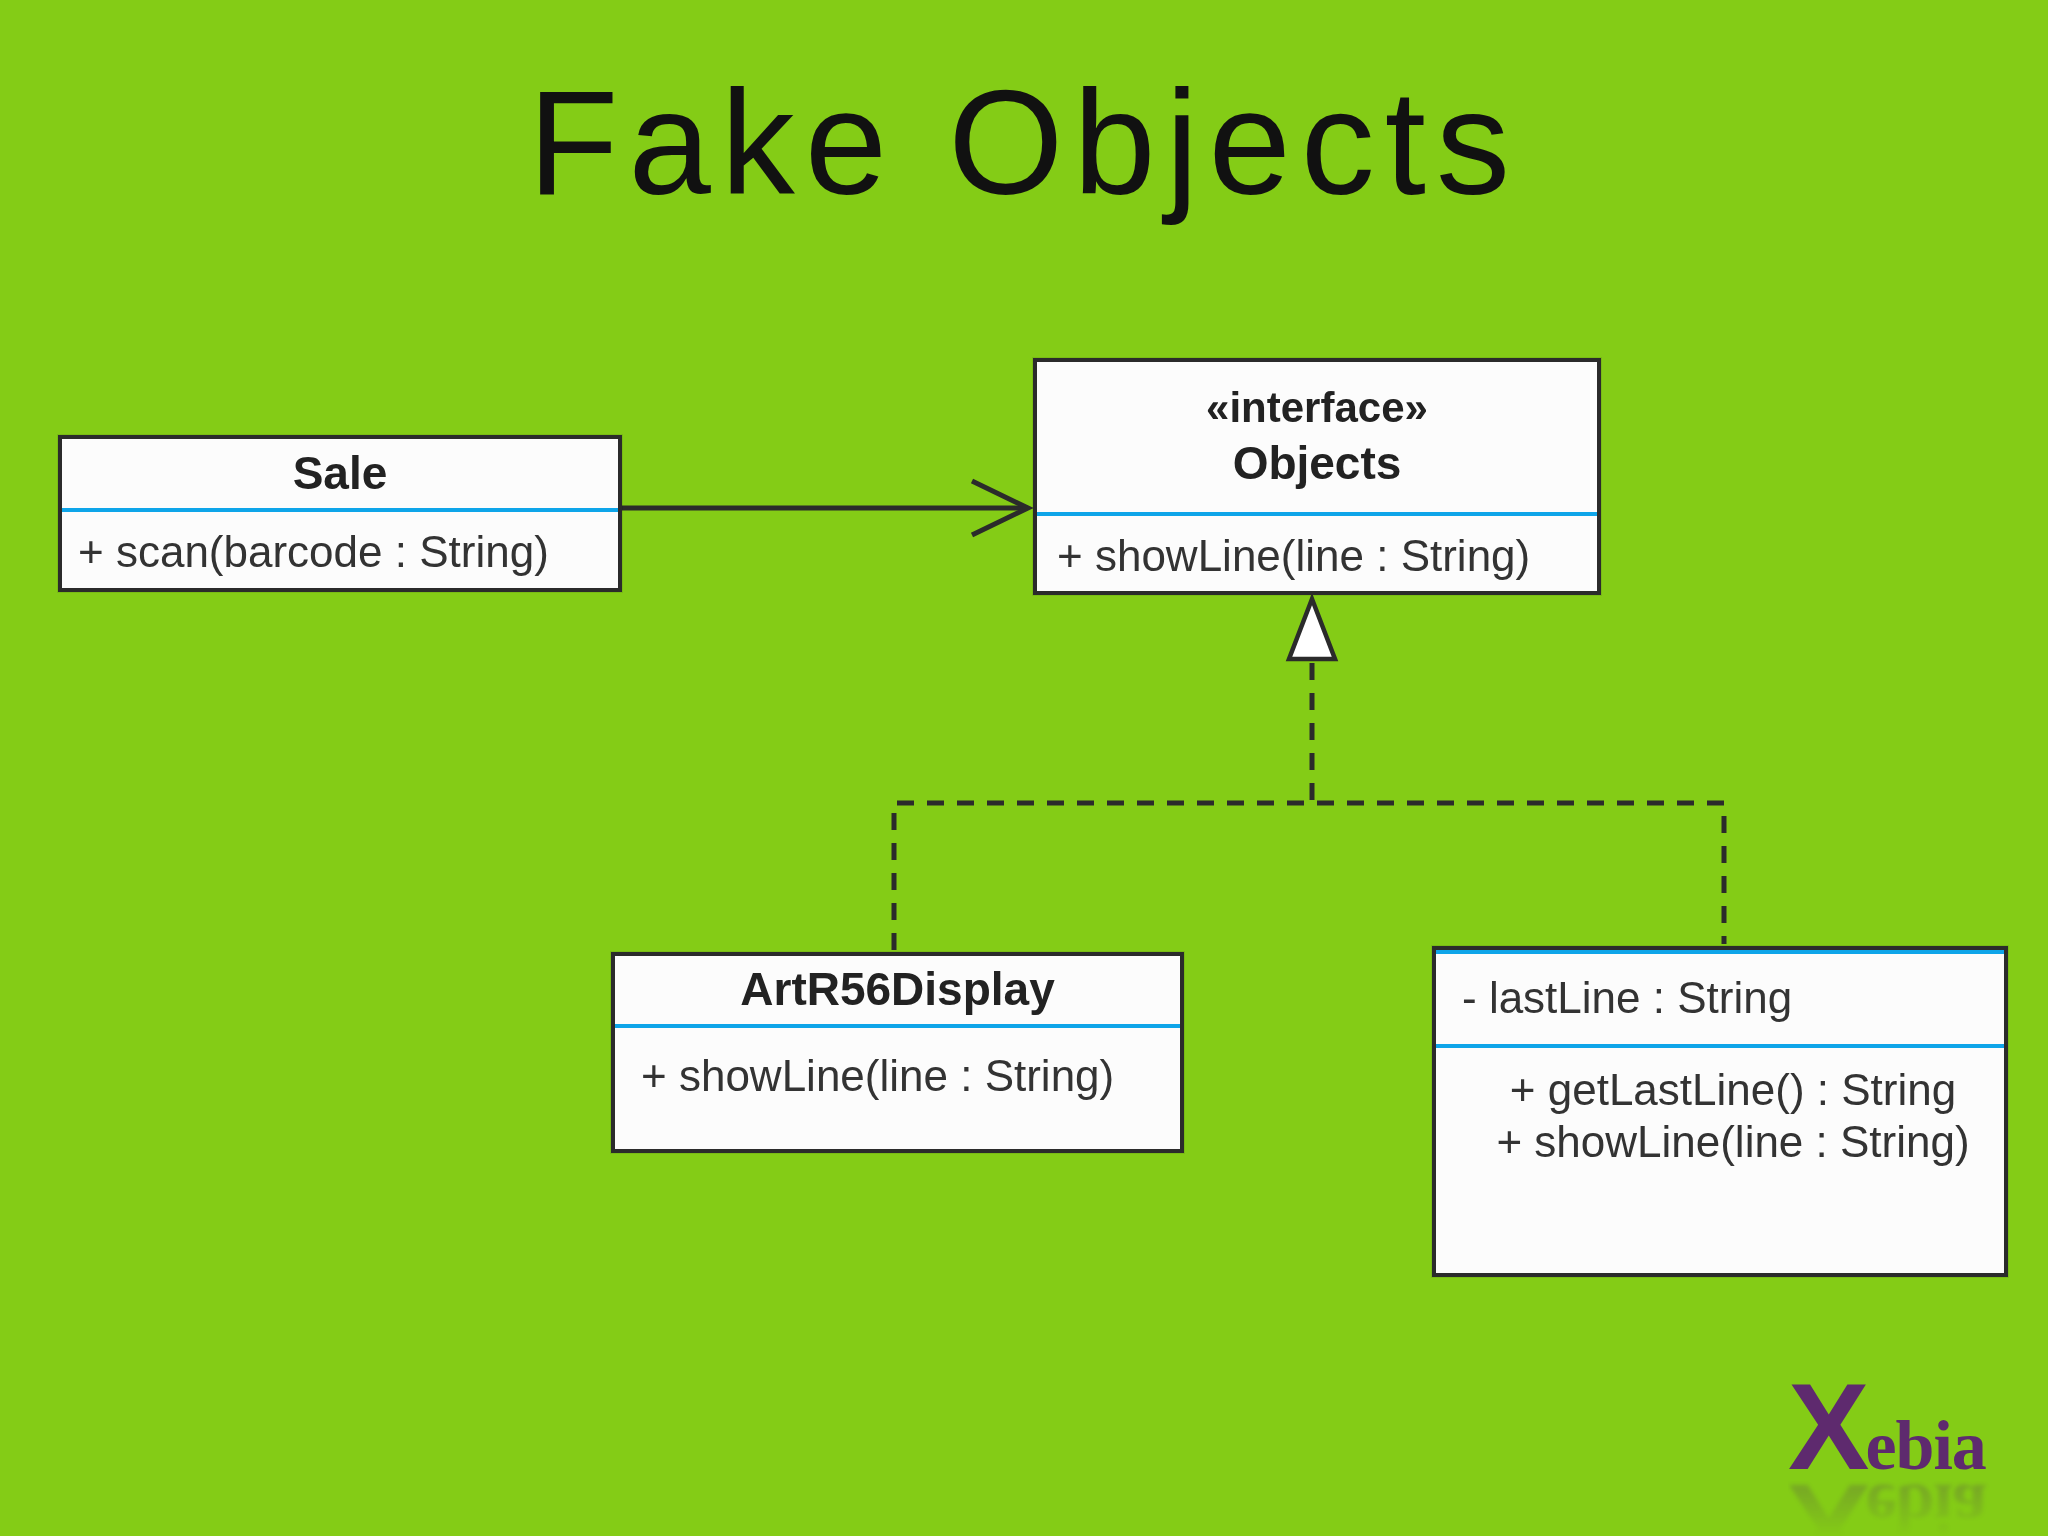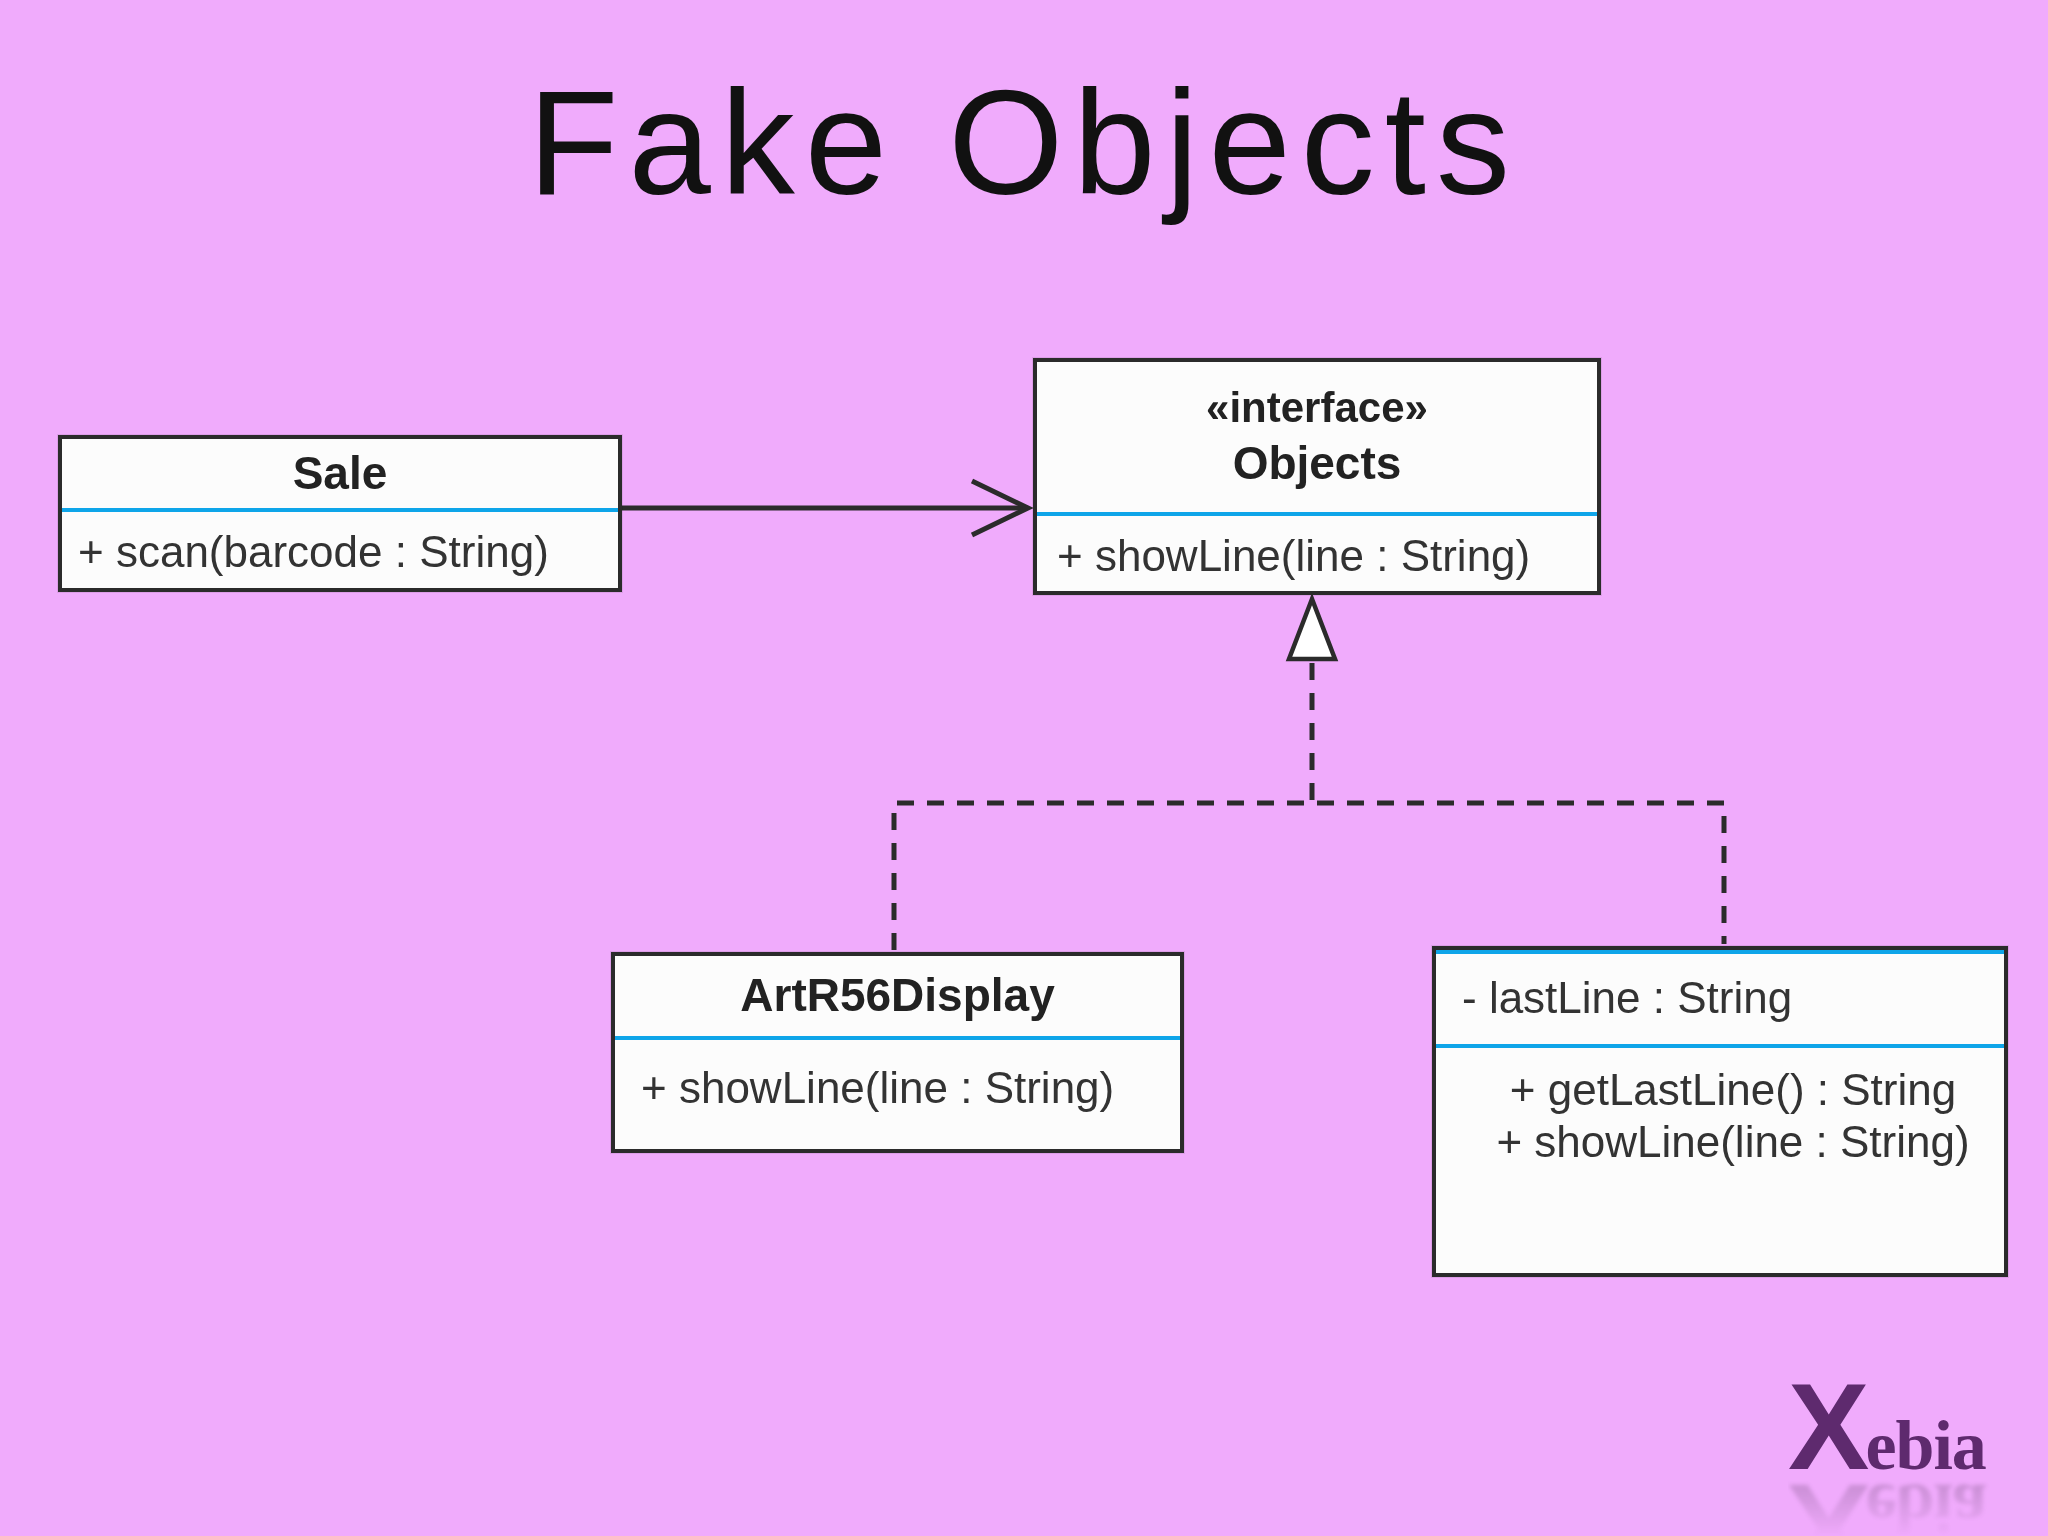--- a/index.html
+++ b/index.html
@@ -1,20 +1,20 @@
 <!DOCTYPE html>
 <html style="--logo-color: #5e2a6e;"><head>
 <meta charset="utf-8">
 <style>
   html, body { margin: 0; padding: 0; background: #ffffff; }
   #canvas {
     position: relative;
     width: 2048px;
     height: 1536px;
-    background: #f0abfc;
+    background: #84cc16;
     overflow: hidden;
     font-family: "Liberation Sans", sans-serif;
     color: #2b2b2b;
   }
 
   .slide-title {
     position: absolute;
     left: 0; top: 58px;
     width: 100%;
     text-align: center;
@@ -56,21 +56,21 @@
   
   #box-sale   { left: 58px;   top: 435px; width: 564px; height: 157px; }
   #box-sale .box-title { height: 69px; }
   #box-sale .members { padding: 14px 0 0 16px; }
 
   #box-display { left: 1033px; top: 358px; width: 568px; height: 237px; }
   #box-display .box-title { height: 150px; }
   #box-display .members { padding: 14px 0 0 20px; }
 
   #box-artr56 { left: 611px;  top: 952px; width: 573px; height: 201px; }
-  #box-artr56 .box-title { height: 80px; border-radius: 16px; }
+  #box-artr56 .box-title { height: 68px; border-radius: 16px; }
   #box-artr56 .members { padding: 22px 0 0 26px; }
 
   #box-fake   { left: 1432px; top: 946px; width: 576px; height: 331px; }
   #box-fake .box-title { height: 86px; }
   #box-fake .attrs   { height: 94px; padding: 18px 0 0 26px; }
   #box-fake .methods { padding: 16px 0 0 26px; text-align: center; }
 
   #connector-layer {
     position: absolute;
     left: 0; top: 0;

